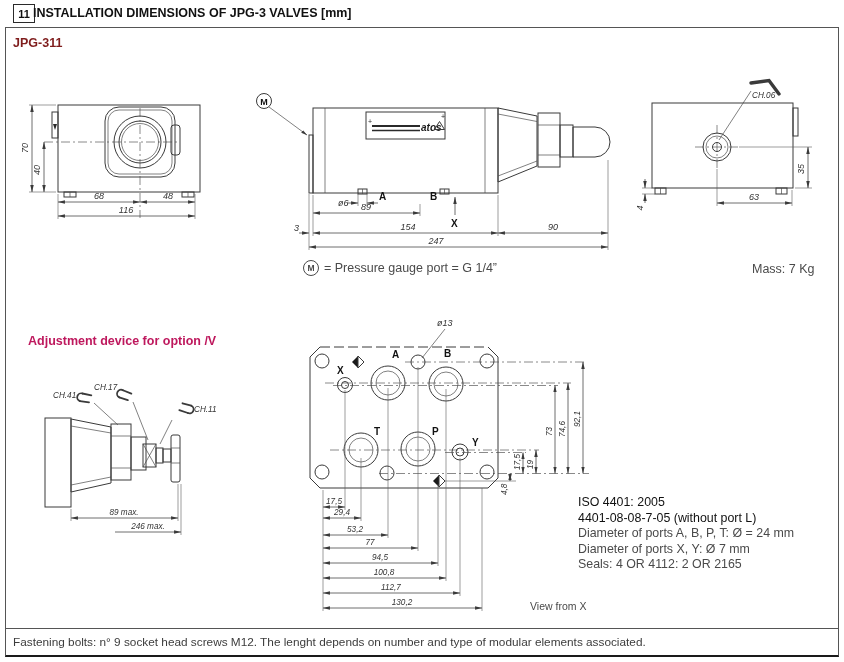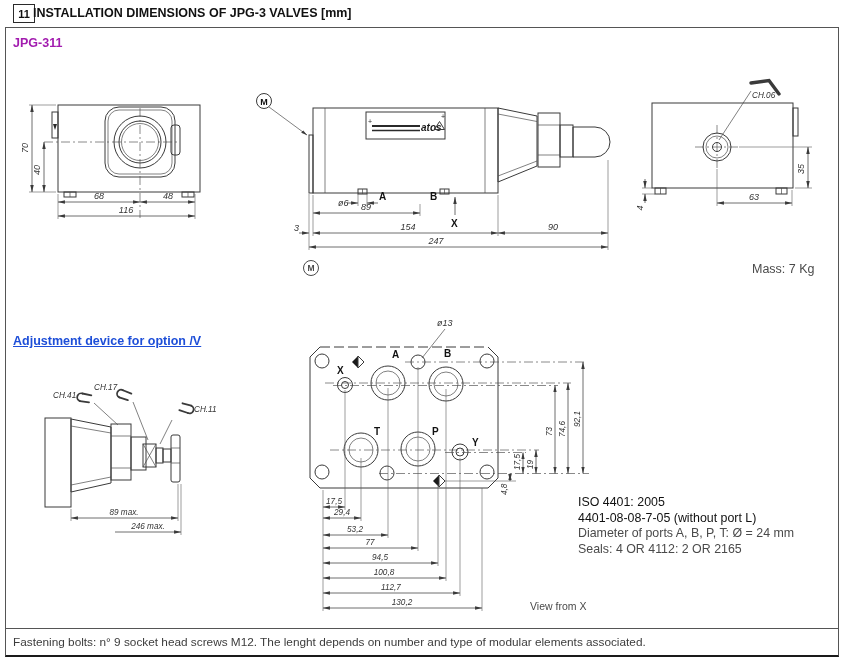--- a/index.html
+++ b/index.html
@@ -1,22 +1,22 @@
 <!DOCTYPE html>
 <html><head>
 <meta charset="utf-8">
 <style>
   html,body{margin:0;padding:0;background:#fff;}
   body{width:844px;height:662px;position:relative;font-family:"Liberation Sans",sans-serif;color:#222;overflow:hidden;}
   .abs{position:absolute;}
   .secnum{left:5px;top:4px;width:20px;height:17px;border:1.4px solid #2a2a2a;display:flex;align-items:center;justify-content:center;font:bold 11px "Liberation Sans",sans-serif;color:#111;margin-left:8px;}
   .sectitle{left:33px;top:6px;font:bold 12.5px "Liberation Sans",sans-serif;color:#111;}
   .panel{left:5px;top:27px;width:832px;height:600px;border:1px solid #555;}
-  .model{left:13px;top:36px;font:bold 12.5px "Liberation Sans",sans-serif;color:#a21caf;}
-  .adjtitle{left:13px;top:334px;font:bold 12.5px "Liberation Sans",sans-serif;color:#1d4ed8;text-decoration:underline;}
+  .model{left:13px;top:36px;font:bold 12.5px "Liberation Sans",sans-serif;color:#7f1d1d;}
+  .adjtitle{left:28px;top:334px;font:bold 12.5px "Liberation Sans",sans-serif;color:#be185d;}
   .note{top:260px;font:12.5px "Liberation Sans",sans-serif;color:#4a4a4a;display:flex;align-items:center;gap:5px;}
   .gsym{display:inline-flex;width:14px;height:14px;border:1.1px solid #4a4a4a;border-radius:50%;align-items:center;justify-content:center;font:bold 8.5px "Liberation Sans",sans-serif;color:#4a4a4a;}
   .mass{left:752px;top:262px;font:12.5px "Liberation Sans",sans-serif;color:#4a4a4a;}
   .iso{left:578px;top:495px;width:255px;font:12.4px "Liberation Sans",sans-serif;color:#4a4a4a;line-height:15.6px;}
   .iso .b{font-weight:normal;color:#111;}
   .footerbar{left:5px;top:628px;width:832px;height:26px;border-left:1px solid #555;border-right:1px solid #555;border-top:1px solid #555;border-bottom:2.5px solid #1a1a1a;}
   .footertext{left:13px;top:635px;font:11.8px "Liberation Sans",sans-serif;color:#3c3c3c;}
   svg{overflow:visible;}
   .ln{stroke:#3a3a3a;stroke-width:1;fill:none;}
   .lt{stroke:#4a4a4a;stroke-width:.7;fill:none;}
@@ -176,20 +176,21 @@
     <line class="el" x1="12" y1="118" x2="2" y2="118"></line>
     <line class="el" x1="15" y1="124" x2="2" y2="124"></line>
     <line class="dl" x1="5" y1="109" x2="5" y2="118" marker-end="url(#ar)"></line>
     <line class="dl" x1="5" y1="133" x2="5" y2="124" marker-end="url(#ar)"></line>
     <text class="dim" transform="rotate(-90 3 138)" x="3" y="138" text-anchor="middle">4</text>
   </g>
 </svg>
 
 <div class="abs note" style="left:303px;">
   <span class="gsym">M</span>
+  <span>= Pressure gauge port = G 1/4”</span>
 </div>
 <div class="abs mass">Mass: 7 Kg</div>
 
 <div class="abs adjtitle">Adjustment device for option /V</div>
 <svg class="abs" style="left:20px;top:378px;" width="268" height="186">
   <g>
     <rect class="ln" x="25" y="40" width="26" height="89"></rect>
     <polygon class="ln" points="51,41 91,49 91,105 51,114"></polygon>
     <line class="lt" x1="51" y1="48" x2="91" y2="55"></line>
     <line class="lt" x1="51" y1="107" x2="91" y2="99"></line>
@@ -329,17 +330,18 @@
     <line class="dl" x1="28" y1="298" x2="187" y2="298" marker-start="url(#ar)" marker-end="url(#ar)"></line>
     <text class="dims" x="107" y="295" text-anchor="middle">130,2</text>
   </g>
   <text x="235" y="300" style="font:10.5px 'Liberation Sans',sans-serif" fill="#4a4a4a">View from X</text>
 </svg>
 
 <div class="abs iso">
   <div class="b">ISO 4401: 2005</div>
   <div class="b">4401-08-08-7-05 (without port L)</div>
   <div>Diameter of ports A, B, P, T: Ø = 24 mm</div>
+  <div>Diameter of ports X, Y: Ø 7 mm</div>
   <div>Seals: 4 OR 4112: 2 OR 2165</div>
 </div>
 
 <div class="abs footerbar"></div>
 <div class="abs footertext">Fastening bolts: n° 9 socket head screws M12. The lenght depends on number and type of modular elements associated.</div>
 
 </body></html>

